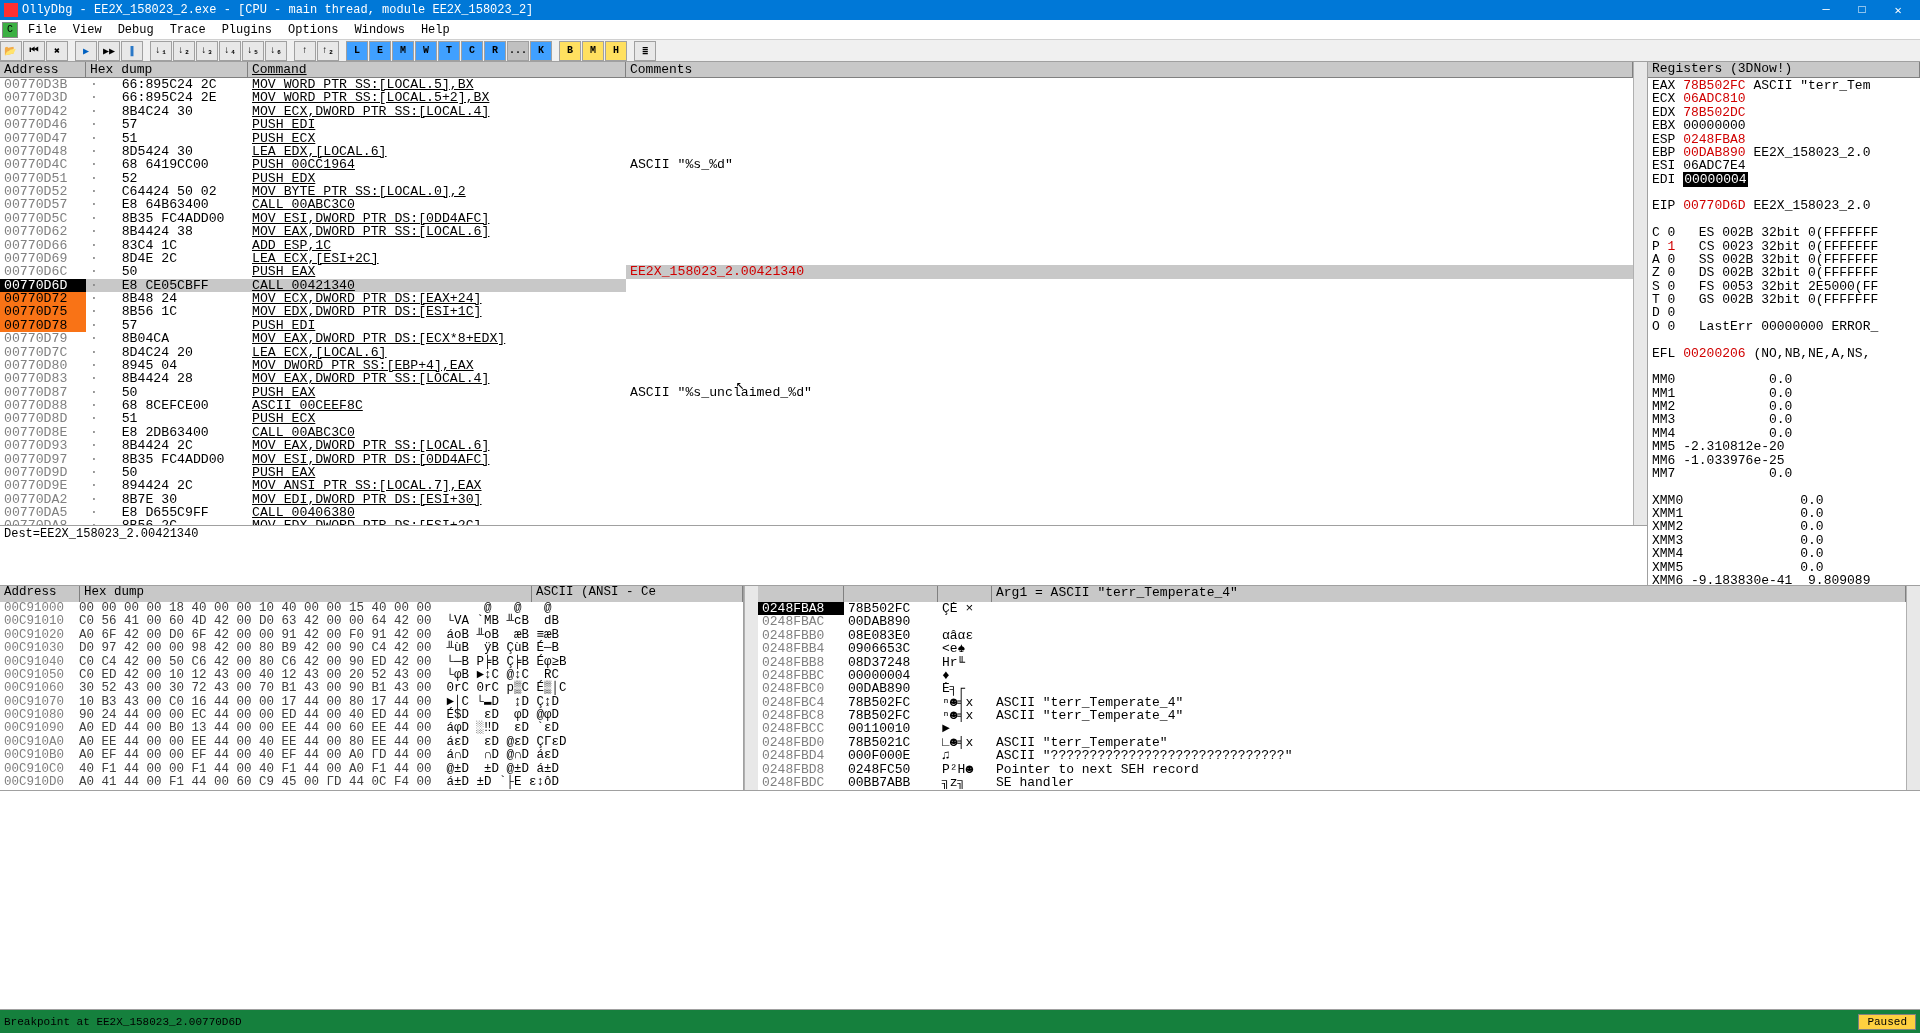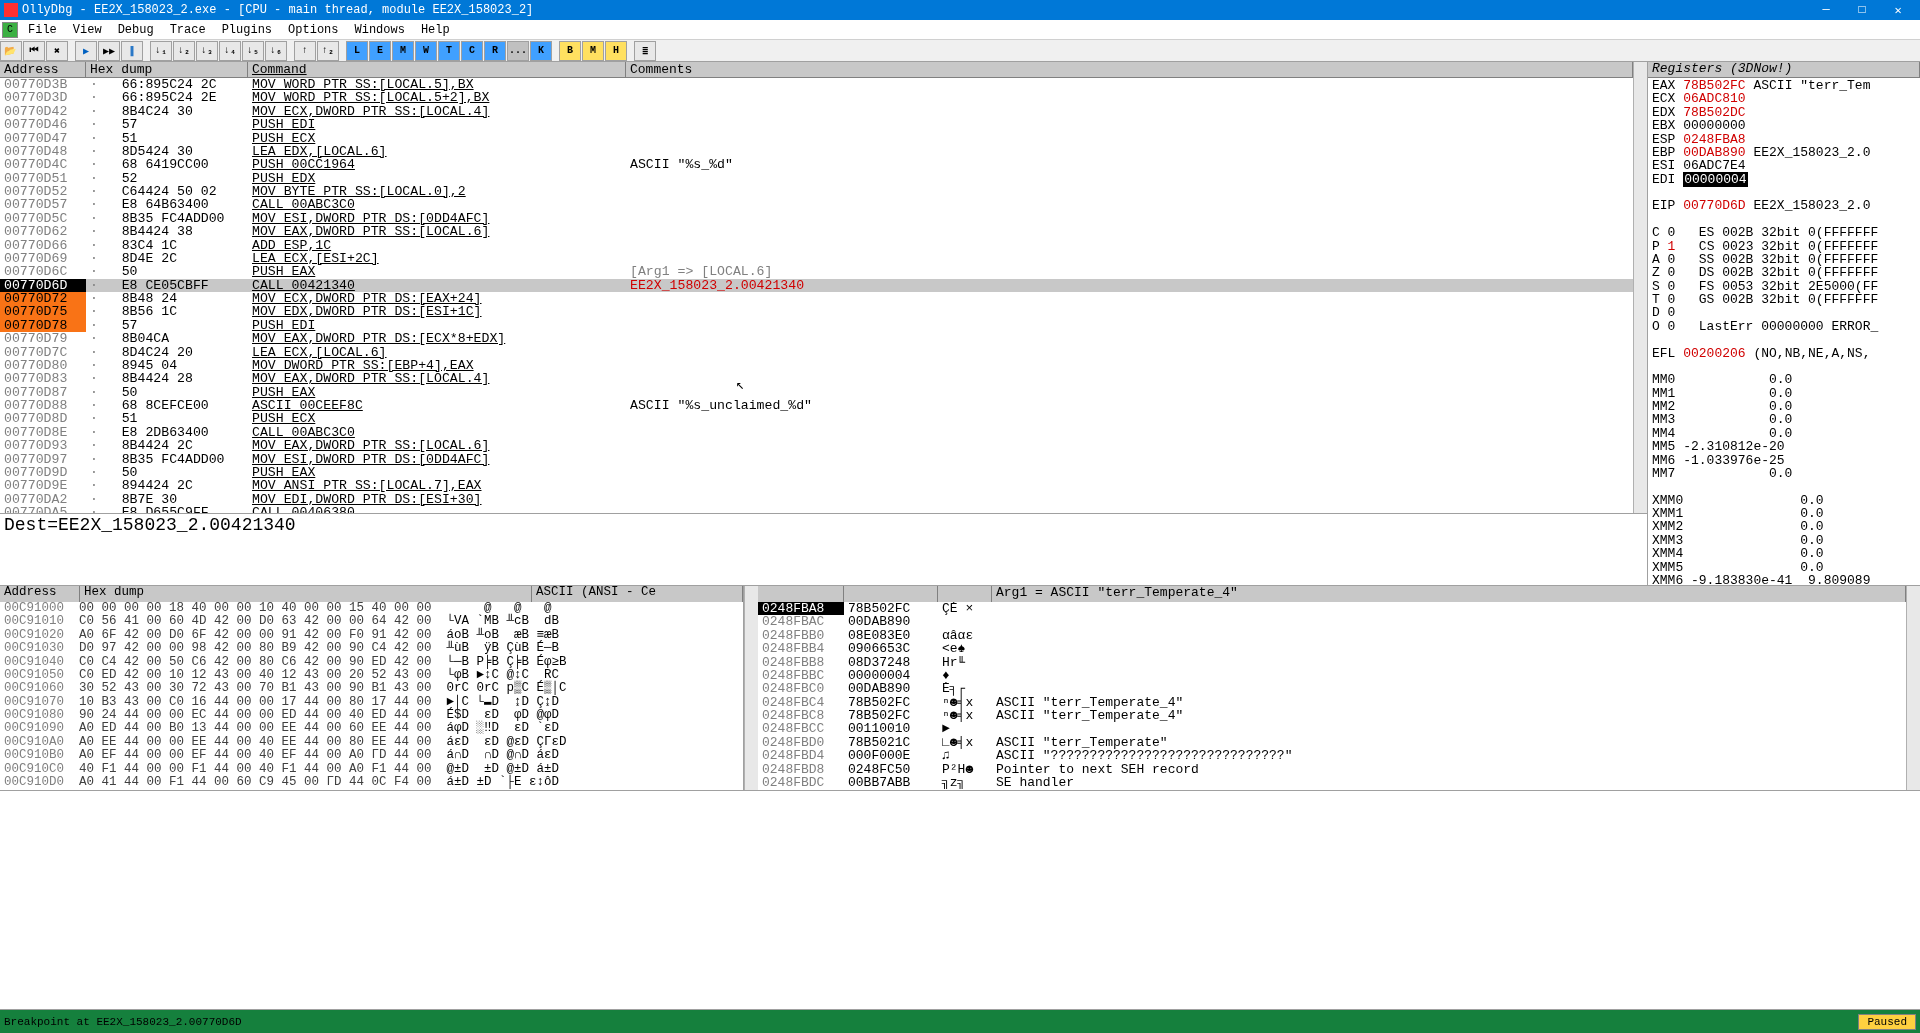--- a/index.html
+++ b/index.html
@@ -106,31 +106,31 @@
   .hex  .row      { color:#000; }
   .hex  .row .dot { color:#808080; }
   .cmd  .row      { color:#000; }
   .cmt  .row      { color:#000; }
   .cmt  .row.bracket { color:#808080; }
   .cmt  .row .red    { color:#d00000; }
   .row.hl { background:#c8c8c8; }
   .cpu-info {
     border-top:1px solid #a0a0a0;
     padding:1px 4px;
-    height:72px;
-    font-size:18px;
+    height:60px;
+    font-size:12px;
   }
   
   .reg {
     width:272px;
     overflow:hidden;
     font-size:13px;
     line-height:13.38px;
   }
-  .reg .hdr { width:100%;font-style:italic; }
+  .reg .hdr { width:100%; }
   .reg-body { padding:1px 4px; white-space:pre; }
   .regname { color:#000; }
   .regval  { color:#d00000; }
   .regval.blk { color:#000; }
   .selreg  { background:#000; color:#fff; padding:0 1px; }
   
   .bottom {
     display:flex;
     height:205px;
     border-bottom:1px solid #a0a0a0;
@@ -397,21 +397,20 @@
             <div class="row">&nbsp;</div>
             <div class="row">&nbsp;</div>
             <div class="row">ASCII "%s_%d"</div>
             <div class="row">&nbsp;</div>
             <div class="row">&nbsp;</div>
             <div class="row">&nbsp;</div>
             <div class="row">&nbsp;</div>
             <div class="row">&nbsp;</div>
             <div class="row">&nbsp;</div>
             <div class="row">&nbsp;</div>
-            <div class="row bracket">[Arg1 =&gt; [LOCAL.6]</div>
             <div class="row hl"><span class="red">EE2X_158023_2.00421340</span></div>
             <div class="row">&nbsp;</div>
             <div class="row">&nbsp;</div>
             <div class="row">&nbsp;</div>
             <div class="row">&nbsp;</div>
             <div class="row">&nbsp;</div>
             <div class="row">&nbsp;</div>
             <div class="row">&nbsp;</div>
             <div class="row">&nbsp;</div>
             <div class="row">ASCII "%s_unclaimed_%d"</div>

